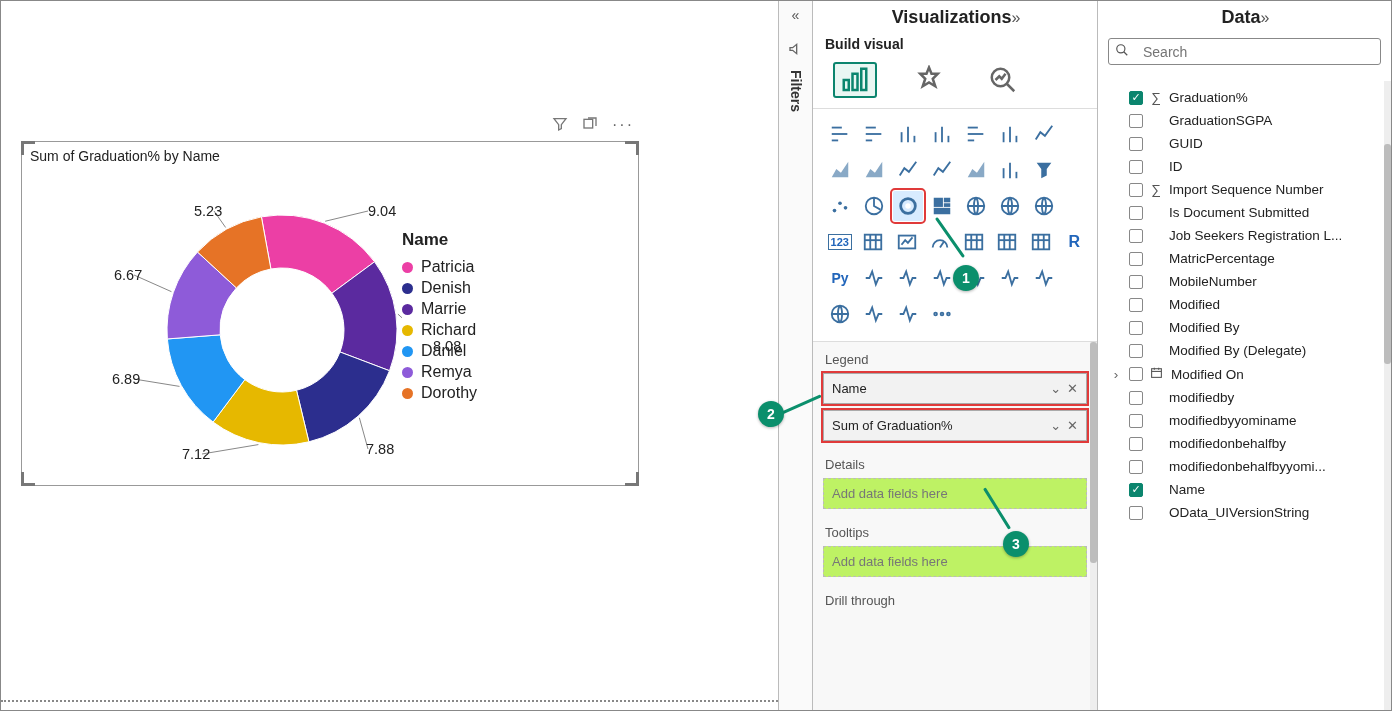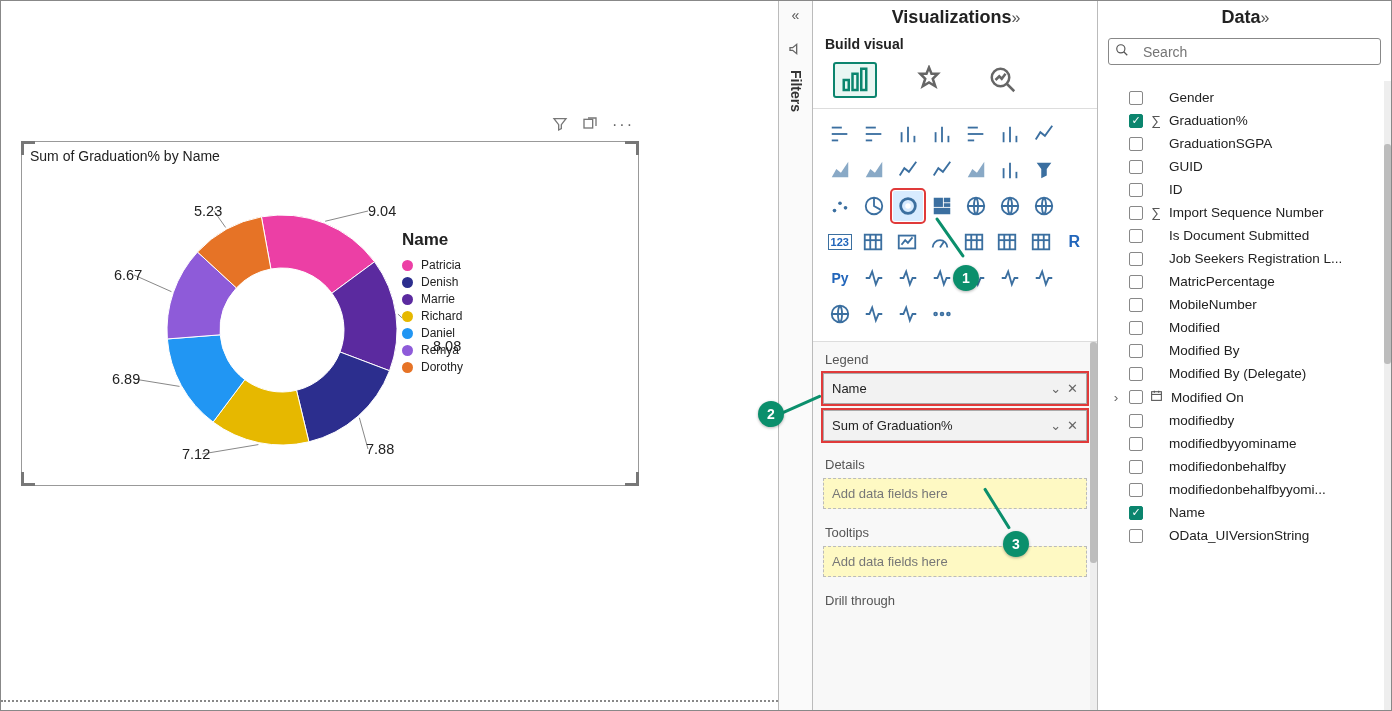--- a/index.html
+++ b/index.html
@@ -25,21 +25,21 @@
   .viz-gallery { padding: 10px 8px 6px 12px; text-align: center; }
   .viz-row { display: flex; gap: 4px; margin-bottom: 6px; }
   .viz-icon { width: 30px; height: 30px; display: flex; align-items: center; justify-content: center; cursor: pointer; color: #3b6fa0; border-radius:2px; }
   .viz-icon svg { width: 22px; height: 22px; }
   .viz-icon.selected { background:#d8ebff; outline:2px solid #e03a3a; outline-offset:1px; }
   .viz-icon .rtext { font-weight:700; font-size:16px; color:#2266bb; }
   .viz-icon .pytext { font-weight:700; font-size:14px; color:#2266bb; }
   .viz-icon .nmtext { font-weight:700; font-size:11px; color:#2266bb; border:1px solid #3b6fa0; padding:1px 2px; }
   .fields-area { flex:1; overflow-y:auto; background:#f8f8f8; border-top:1px solid #ddd; position:relative; }
   .fwlabel { font-size:13px; color:#555; padding:10px 12px 6px 12px; }
-  .fwell { margin:0 10px 6px 10px; border:1px dashed #bbb; background:#fef9c3; padding:7px 8px; font-size:13px; color:#777; }
+  .fwell { margin:0 10px 6px 10px; border:1px dashed #bbb; background:#bef264; padding:7px 8px; font-size:13px; color:#777; }
   .fwell.filled { border:1px solid #aaa; background:#f2f2f2; color:#222; display:flex; align-items:center; justify-content:space-between; }
   .fwell.filled.hl { outline:2px solid #e03a3a; outline-offset:0; }
   .fwell .acts { color:#666; font-size:13px; display:flex; gap:6px; }
   .search-box { margin:6px 10px 21px 10px; border:1px solid #888; border-radius:3px; display:flex; align-items:center; padding:4px 6px; gap:14px; }
   .search-box input { border:none; outline:none; flex:1; font-size:14px; }
   .fields-list { flex:1; overflow-y:auto; padding:0 4px 6px 6px; }
   .field-row { display:flex; align-items:center; gap:7px; padding:4px 6px; cursor:pointer; font-size:13.5px; }
   .field-row .expander { width:12px; text-align:center; color:#666; }
   .field-row .cb { width:14px; height:14px; border:1px solid #888; border-radius:2px; display:inline-flex; align-items:center; justify-content:center; background:#fff; }
   .field-row .cb.checked { background:#0b856e; border-color:#0b856e; color:#fff; font-size:11px; }
@@ -52,21 +52,21 @@
   .visual-container .corner.tl { left:-1px; top:-1px; border-left:3px solid #777; border-top:3px solid #777; }
   .visual-container .corner.tr { right:-1px; top:-1px; border-right:3px solid #777; border-top:3px solid #777; }
   .visual-container .corner.bl { left:-1px; bottom:-1px; border-left:3px solid #777; border-bottom:3px solid #777; }
   .visual-container .corner.br { right:-1px; bottom:-1px; border-right:3px solid #777; border-bottom:3px solid #777; }
   .visual-toolbar { position:absolute; right:4px; top:-26px; display:flex; gap:14px; color:#666; font-size:16px; }
   .visual-title { font-size:14px; font-weight:400; padding:6px 8px; }
   .chart-body { display:flex; height: calc(100% - 28px); }
   .donut-wrap { position:relative; width:380px; }
   .legend-wrap { flex:1; padding:60px 0 0 0; }
   .legend-title { font-weight:700; font-size:17px; margin-bottom:8px; }
-  .legend-item { display:flex; align-items:center; gap:8px; font-size:12px; margin:3px 0; }
+  .legend-item { display:flex; align-items:center; gap:8px; font-size:16px; margin:3px 0; }
   .legend-dot { width:11px; height:11px; border-radius:50%; }
   .dlabel { position:absolute; font-size:14.5px; color:#222; }
   .page-dots { position:absolute; left:0; right:0; bottom:8px; border-top:2px dotted #888; }
   
   .callout { position:absolute; width:26px; height:26px; border-radius:50%; background:#0b8f6c; color:#fff; font-weight:600; display:flex; align-items:center; justify-content:center; font-size:14px; box-shadow:0 1px 3px rgba(0,0,0,0.3); z-index:50; }
   .callout-line { position:absolute; background:#0b8f6c; height:3px; border-radius:2px; z-index:49; }
   .scrollbar-fake { position:absolute; right:0; top:0; bottom:0; width:7px; background:#eee; }
   .scrollbar-fake .thumb { position:absolute; left:0; right:0; background:#bdbdbd; border-radius:3px; }
 </style>
 </head>
@@ -492,26 +492,20 @@
         <svg width="14" height="14" viewBox="0 0 24 24" fill="none" stroke="#555" stroke-width="2">
             <circle cx="10" cy="10" r="7"></circle>
             <path d="M15 15l6 6"></path>
           </svg>
       </span>
       <input type="text" placeholder="Search" style="">
     </div>
     <div class="fields-list" id="fields-list">
         <div class="field-row">
           <span class="expander"></span>
-          <span class="cb "></span>
-          <span class="sigma"></span>
-          <span class="fname">Gender</span>
-        </div>
-        <div class="field-row">
-          <span class="expander"></span>
           <span class="cb checked">✓</span>
           <span class="sigma">∑</span>
           <span class="fname">Graduation%</span>
         </div>
         <div class="field-row">
           <span class="expander"></span>
           <span class="cb "></span>
           <span class="sigma"></span>
           <span class="fname">GraduationSGPA</span>
         </div>

